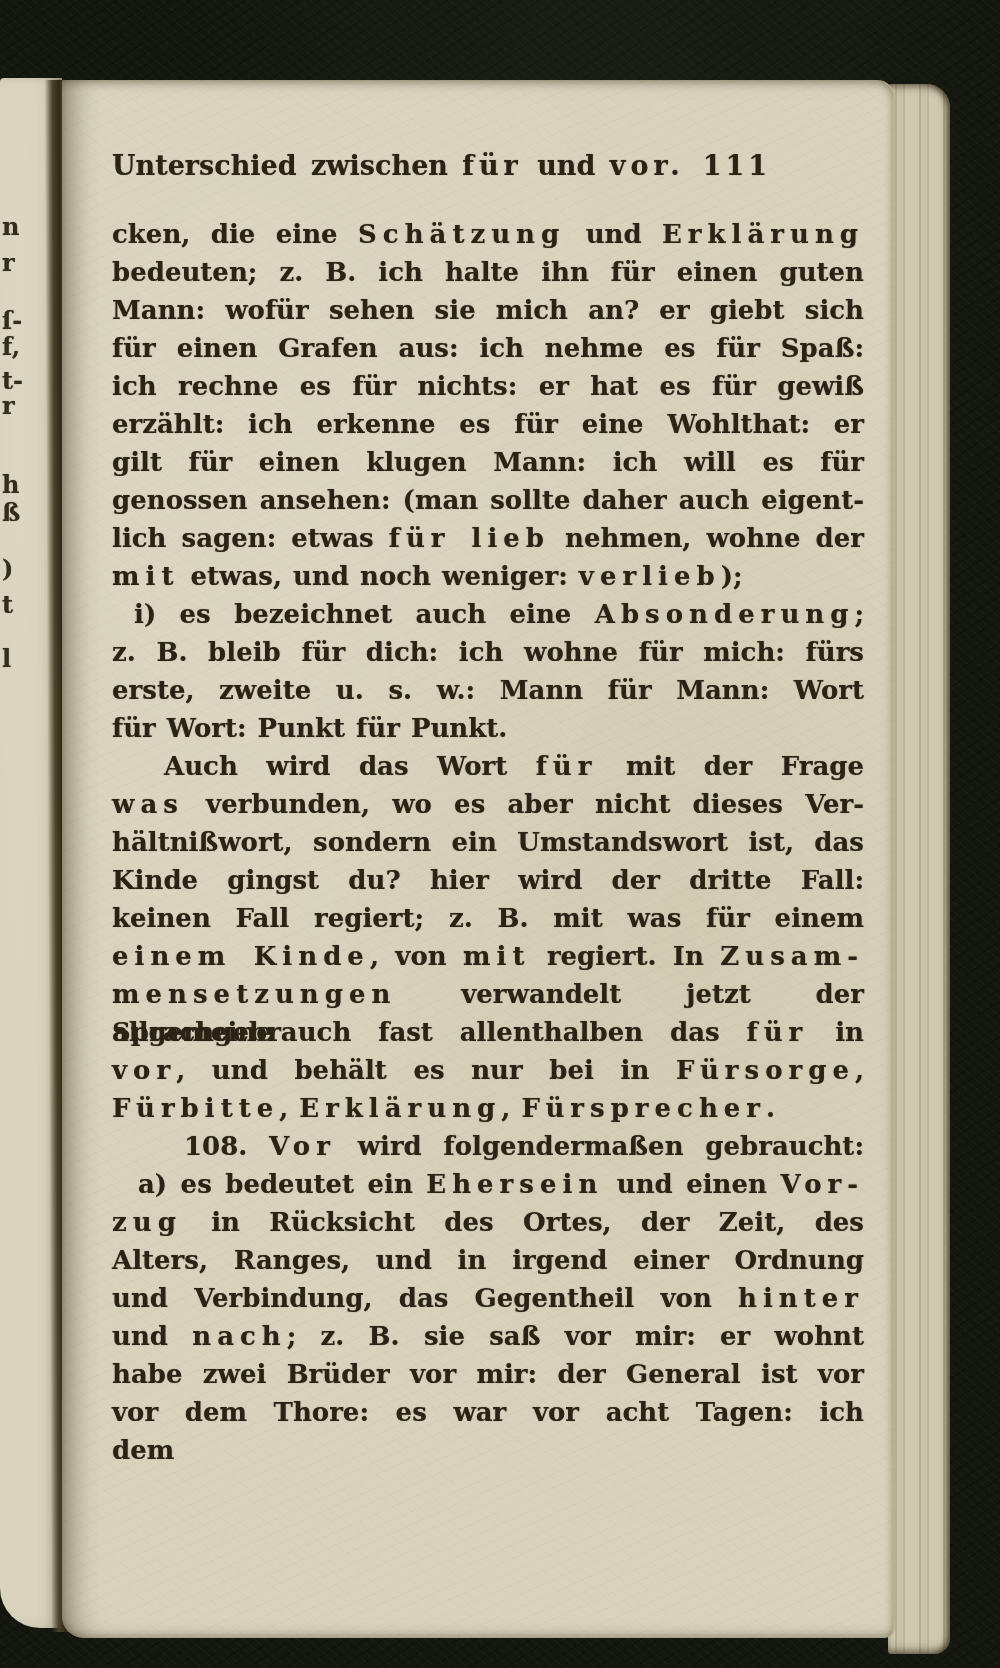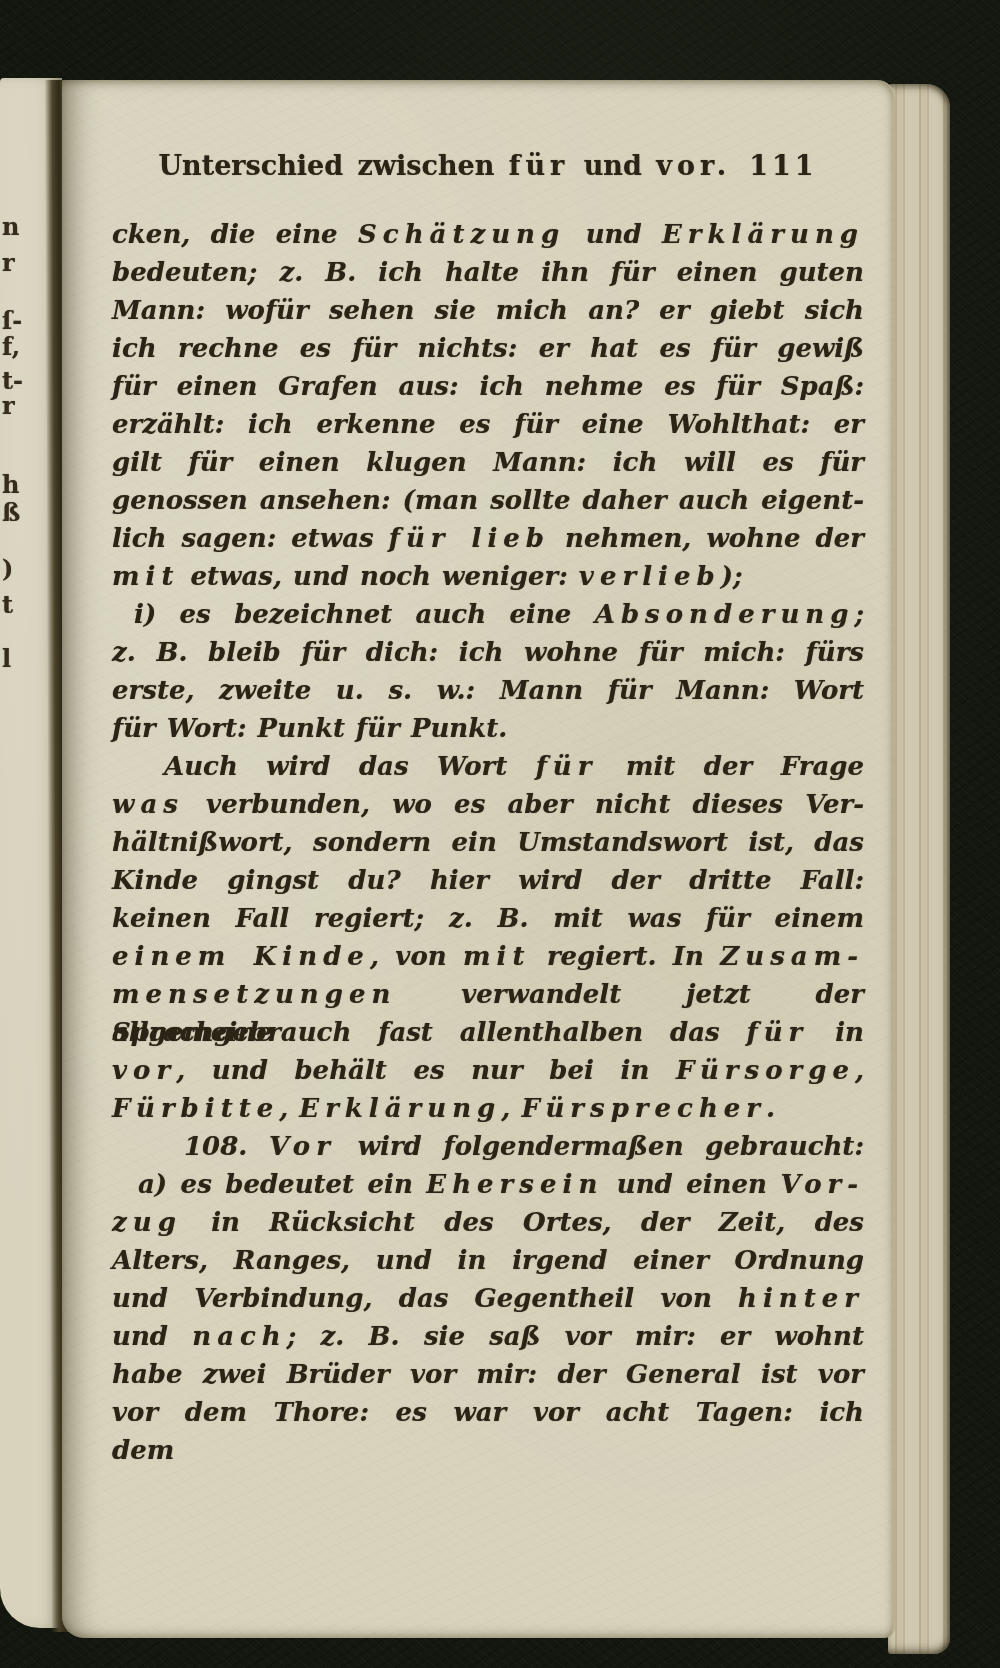--- a/index.html
+++ b/index.html
@@ -70,32 +70,31 @@
     border-right:2px solid rgba(150,135,100,.45);
     box-shadow:
       inset 22px 0 30px -16px rgba(58,50,28,.60),
       inset 0 6px 8px -4px rgba(95,85,55,.55),
       inset 0 -7px 9px -5px rgba(95,85,55,.45),
       inset -8px 0 10px -6px rgba(130,115,80,.35);
     color:var(--ink);
   }
   .header{
     position:absolute;left:50px;top:66px;width:752px;
-    text-align:center;
+    text-align:left;
     font-weight:bold;font-size:27px;line-height:40px;
     word-spacing:5px;white-space:nowrap;
     text-shadow:0 0 1px rgba(43,35,21,.55);
   }
   .header .sp{letter-spacing:5px;}
   .header .pgnum{margin-left:18px;letter-spacing:4px;}
   .text{
     position:absolute;left:50px;top:135px;width:752px;
     font-weight:bold;font-size:26px;color:var(--ink);
     text-shadow:0 0 1px rgba(43,35,21,.5);
-    font-style:italic;
   }
   .line{
     height:38px;line-height:38px;white-space:nowrap;
     word-spacing:2px;
   }
   .line.just{text-align:justify;text-align-last:justify;white-space:normal;}
   .line.right{text-align:left;padding-right:56px;}
   .line .sp{letter-spacing:6px;}
 </style>
 </head>
@@ -122,22 +121,22 @@
   <div class="under"></div>
 
   <div class="page">
     <div class="header">
       <span id="header-title"><span>Unterschied zwischen </span><span class="sp">für</span><span> und </span><span class="sp">vor.</span></span><span class="pgnum">111</span>
     </div>
     <div class="text" id="text-block">
         <div class="line just"><span>cken, die eine </span><span class="sp">Schätzung</span><span> und </span><span class="sp">Erklärung</span></div>
         <div class="line just"><span>bedeuten; z. B. ich halte ihn für einen guten</span></div>
         <div class="line just"><span>Mann: wofür sehen sie mich an? er giebt sich</span></div>
+        <div class="line just"><span>für einen Grafen aus: ich nehme es für Spaß:</span></div>
         <div class="line just"><span>ich rechne es für nichts: er hat es für gewiß</span></div>
-        <div class="line just"><span>für einen Grafen aus: ich nehme es für Spaß:</span></div>
         <div class="line just"><span>erzählt: ich erkenne es für eine Wohlthat: er</span></div>
         <div class="line just"><span>gilt für einen klugen Mann: ich will es für</span></div>
         <div class="line just"><span>genossen ansehen: (man sollte daher auch eigent-</span></div>
         <div class="line just"><span>lich sagen: etwas </span><span class="sp">für lieb</span><span> nehmen, wohne der</span></div>
         <div class="line"><span class="sp">mit</span><span> etwas, und noch weniger: </span><span class="sp">verlieb</span><span>);</span></div>
         <div class="line just" style="padding-left: 22px;"><span>i) es bezeichnet auch eine </span><span class="sp">Absonderung</span><span>;</span></div>
         <div class="line just"><span>z. B. bleib für dich: ich wohne für mich: fürs</span></div>
         <div class="line just"><span>erste, zweite u. s. w.: Mann für Mann: Wort</span></div>
         <div class="line"><span>für Wort: Punkt für Punkt.</span></div>
         <div class="line just" style="padding-left: 52px;"><span>Auch wird das Wort </span><span class="sp">für</span><span> mit der Frage</span></div>

